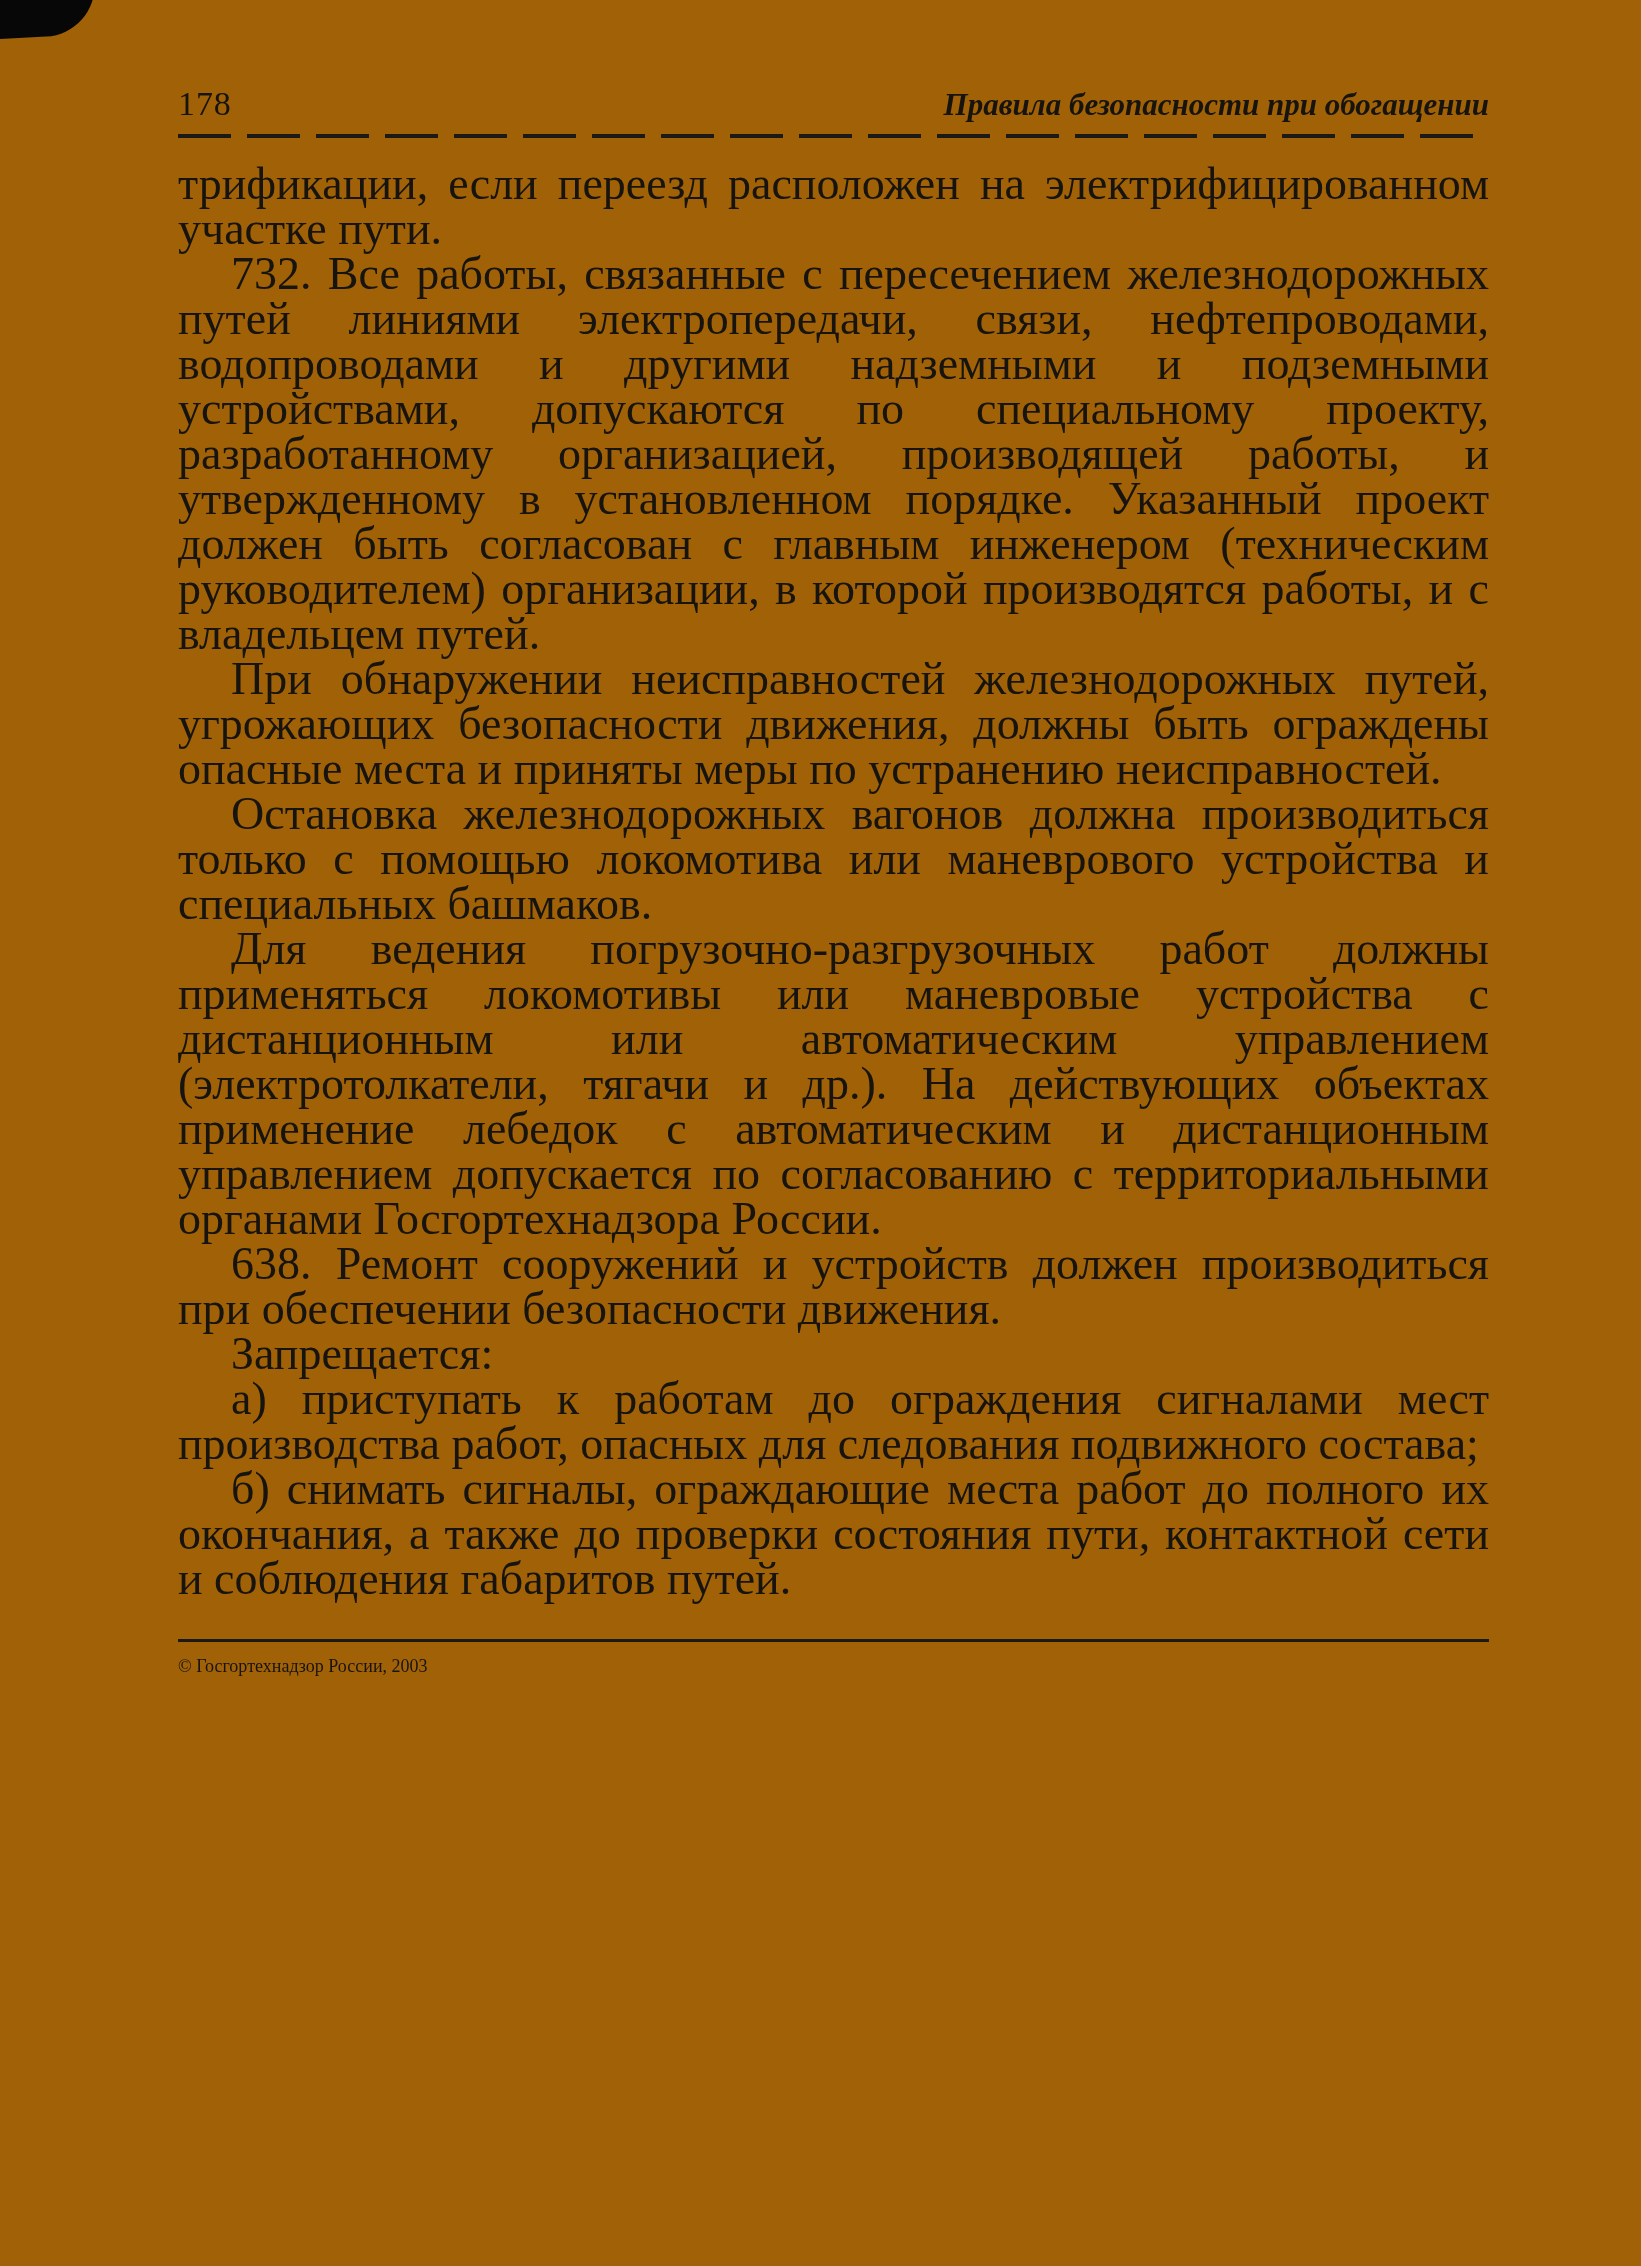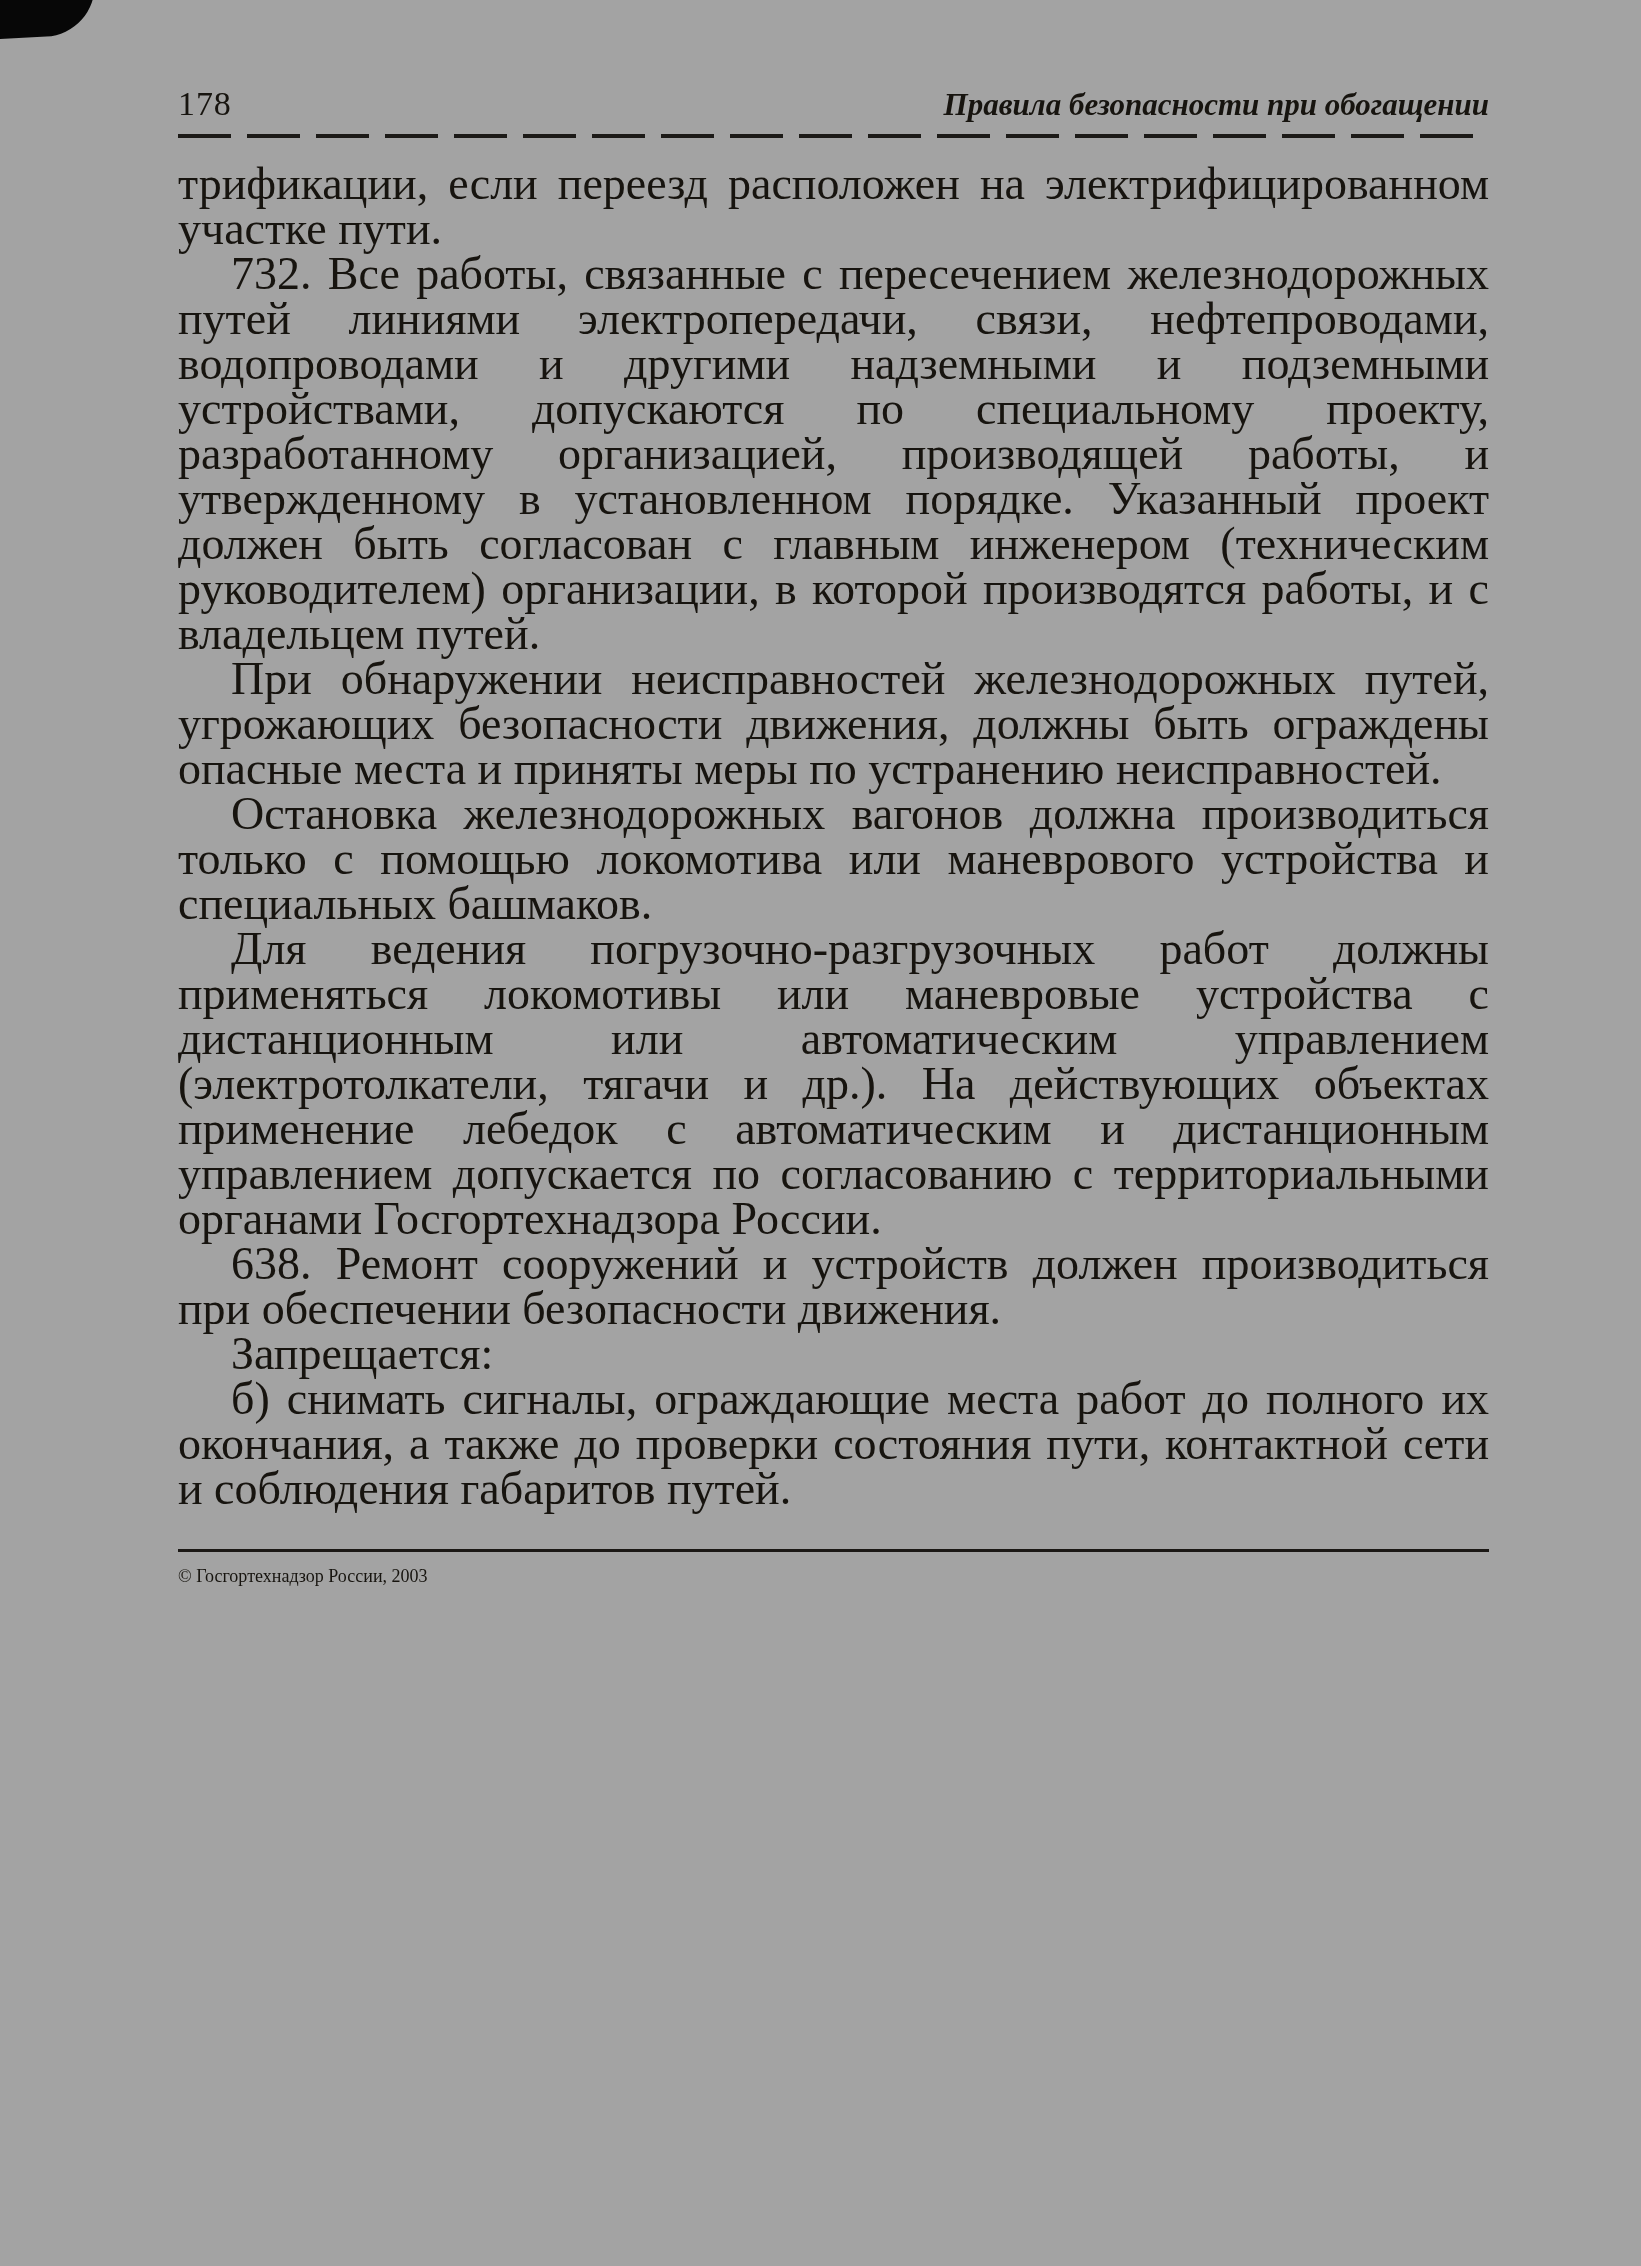--- a/index.html
+++ b/index.html
@@ -4,21 +4,21 @@
 <style>
   html, body {
     margin: 0;
     padding: 0;
     background: #fbfaf6;
   }
   .page {
     position: relative;
     width: 1642px;
     height: 2267px;
-    background: #a3a3a3;
+    background: #a16207;
     box-sizing: border-box;
     overflow: hidden;
     font-family: "Liberation Serif", "DejaVu Serif", serif;
     color: #17140f;
   }
   
   .artifact-corner {
     position: absolute;
     top: -14.5px;
     left: -20px;
@@ -91,20 +91,21 @@
   <div class="header-rule"></div>
 
   <main class="body-text">
     <p class="para flush">трификации, если переезд расположен на электрифицированном участке пути.</p>
     <p class="para">732. Все работы, связанные с пересечением железнодорожных путей линиями электропередачи, связи, нефтепроводами, водопроводами и другими надземными и подземными устройствами, допускаются по специальному проекту, разработанному организацией, производящей работы, и утвержденному в установленном порядке. Указанный проект должен быть согласован с главным инженером (техническим руководителем) организации, в которой производятся работы, и с владельцем путей.</p>
     <p class="para">При обнаружении неисправностей железнодорожных путей, угрожающих безопасности движения, должны быть ограждены опасные места и приняты меры по устранению неисправностей.</p>
     <p class="para">Остановка железнодорожных вагонов должна производиться только с помощью локомотива или маневрового устройства и специальных башмаков.</p>
     <p class="para">Для ведения погрузочно-разгрузочных работ должны применяться локомотивы или маневровые устройства с дистанционным или автоматическим управлением (электротолкатели, тягачи и др.). На действующих объектах применение лебедок с автоматическим и дистанционным управлением допускается по согласованию с территориальными органами Госгортехнадзора России.</p>
     <p class="para">638. Ремонт сооружений и устройств должен производиться при обеспечении безопасности движения.</p>
     <p class="para">Запрещается:</p>
+    <p class="para">а) приступать к работам до ограждения сигналами мест производства работ, опасных для следования подвижного состава;</p>
     <p class="para">б) снимать сигналы, ограждающие места работ до полного их окончания, а также до проверки состояния пути, контактной сети и соблюдения габаритов путей.</p>
   </main>
 
   <div class="footer-rule"></div>
 
   <footer class="page-footer">
     <span>© Госгортехнадзор России, 2003</span>
   </footer>
 
 </div>

